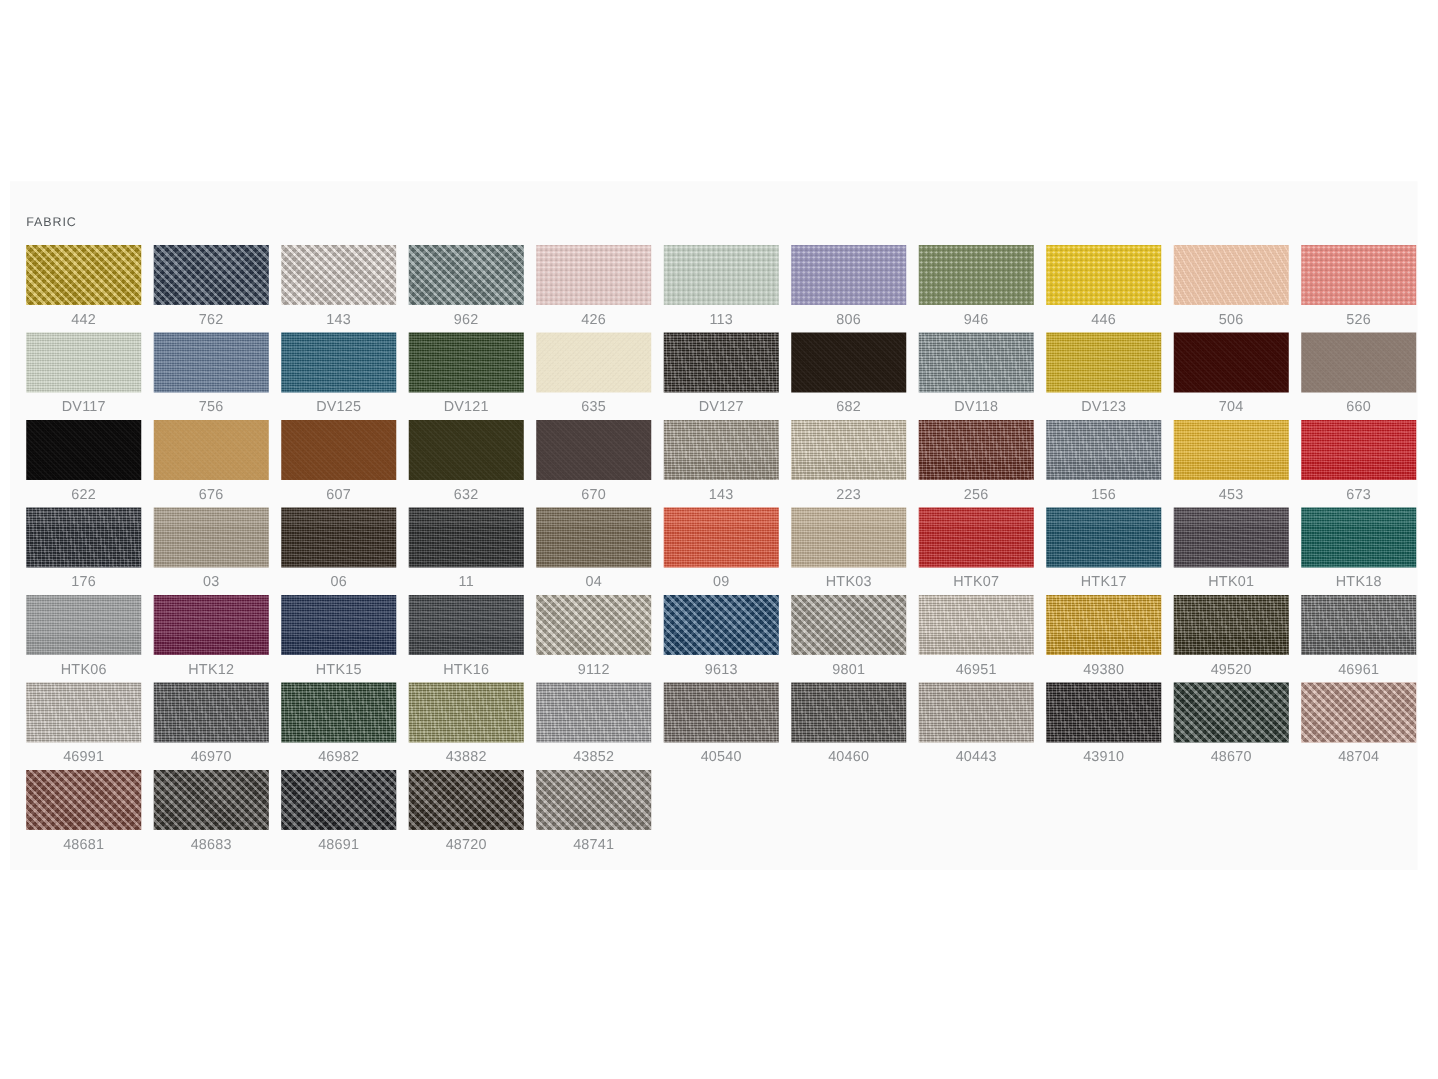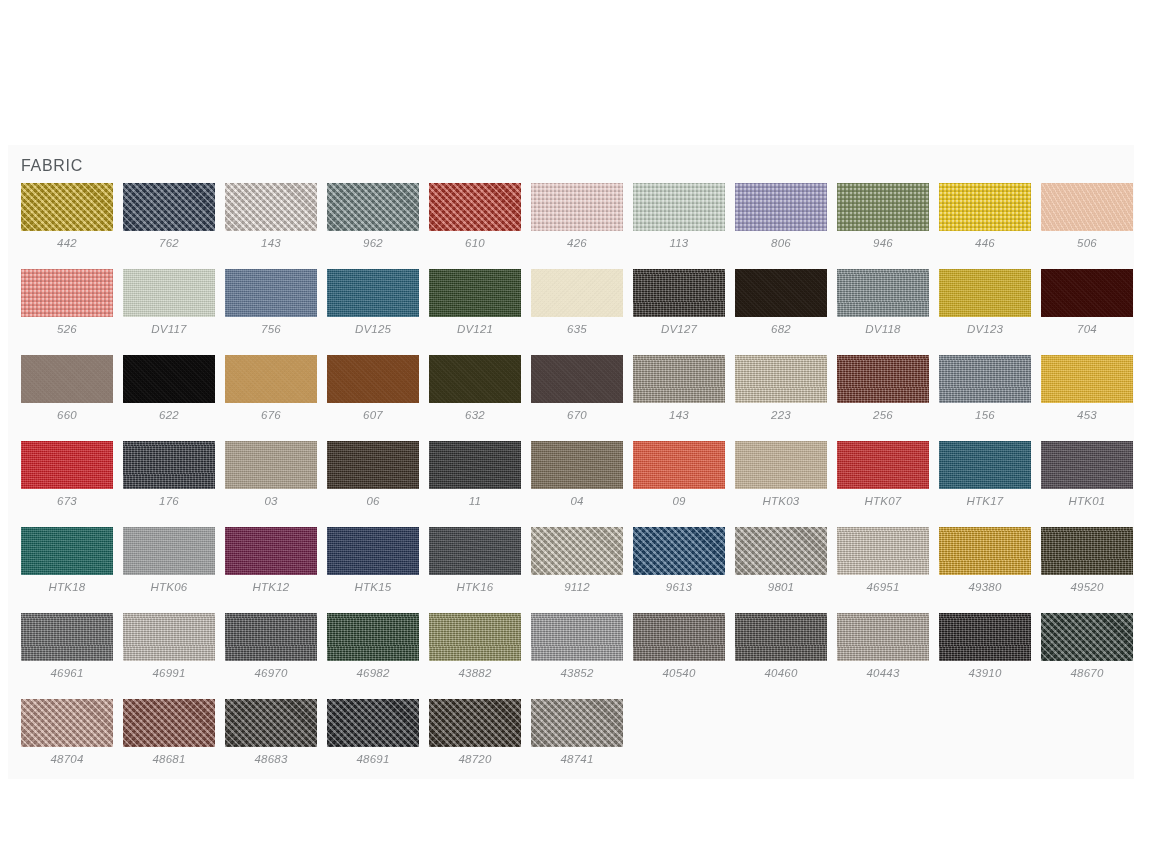--- a/index.html
+++ b/index.html
@@ -24,34 +24,34 @@
   .panel {
     position: absolute;
     left: 8px;
     top: 145px;
     width: 1126px;
     background: #fafafa;
     padding: 14px 0 10px 0;
   }
 
   .panel-title {
-    font-size: 16px;
+    font-size: 10px;
     letter-spacing: 0.7px;
     color: #555a5e;
     padding: 0 0 10px 13px;
     font-weight: 400;
     line-height: 14px;
+    margin-top: 13px;
   }
 
   .swatch-grid {
     display: grid;
     grid-template-columns: repeat(11, 102px);
     padding-left: 13px;
-    row-gap: 16px;
-    font-style: italic;
+    row-gap: 0px;
   }
 
   .swatch-cell {
     width: 102px;
     height: 70px;
     position: relative;
   }
 
   .swatch-cell.empty { visibility: hidden; }
 
@@ -166,24 +166,20 @@
         </div>
         <div class="swatch-cell">
           <div class="swatch-chip tex-chunky" style="background-color: rgb(236, 227, 220);"></div>
           <div class="swatch-label">143</div>
         </div>
         <div class="swatch-cell">
           <div class="swatch-chip tex-chunky" style="background-color: rgb(122, 141, 141);"></div>
           <div class="swatch-label">962</div>
         </div>
         <div class="swatch-cell">
-          <div class="swatch-chip tex-chunky" style="background-color: rgb(200, 56, 42);"></div>
-          <div class="swatch-label">610</div>
-        </div>
-        <div class="swatch-cell">
           <div class="swatch-chip tex-dot" style="background-color: rgb(229, 203, 200);"></div>
           <div class="swatch-label">426</div>
         </div>
         <div class="swatch-cell">
           <div class="swatch-chip tex-dot" style="background-color: rgb(195, 206, 195);"></div>
           <div class="swatch-label">113</div>
         </div>
         <div class="swatch-cell">
           <div class="swatch-chip tex-dot" style="background-color: rgb(154, 150, 187);"></div>
           <div class="swatch-label">806</div>

